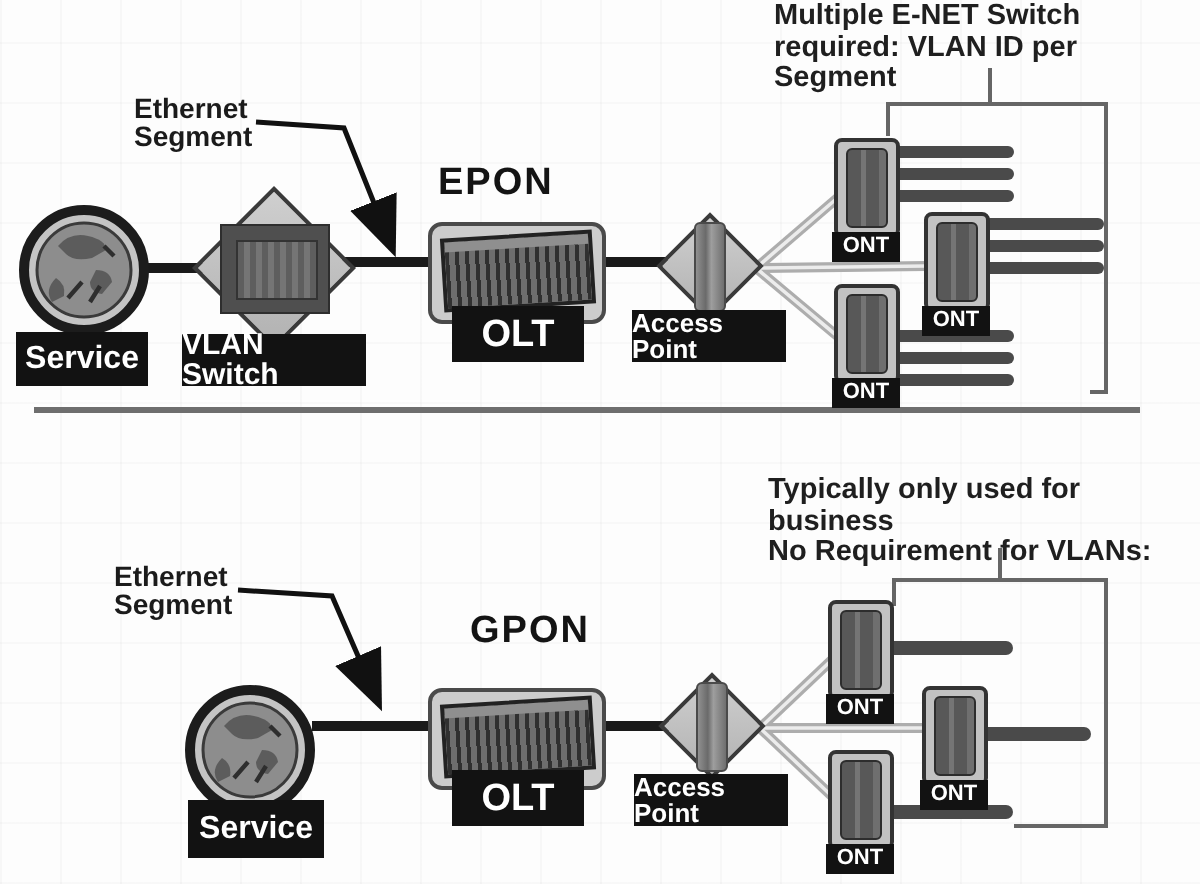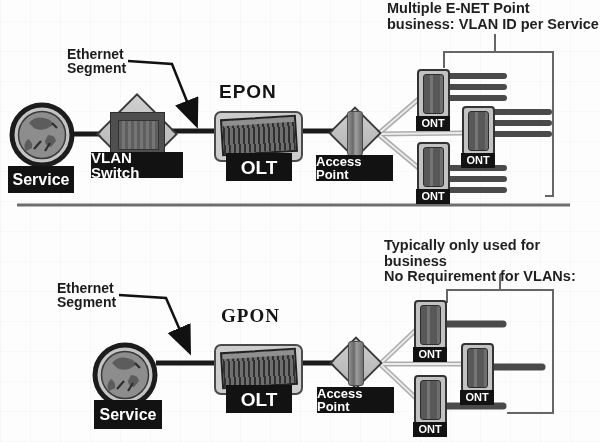--- a/index.html
+++ b/index.html
@@ -155,43 +155,43 @@
   </svg>
 
   <div class="title" style="left:219px;top:82px;">EPON</div>
 
   <div class="callout-text" style="left:67px;top:47px;">
     <div>Ethernet</div>
     <div>Segment</div>
   </div>
 
   <div class="annotation" style="left:387px;top:1px;">
-    <div>Multiple E-NET Point</div>
-    <div>business: VLAN ID per Service</div>
+    <div>Multiple E-NET Switch</div>
+    <div>required: VLAN ID per Segment</div>
   </div>
 
   <svg class="globe" style="left:8px;top:101px;" width="68" height="68" viewBox="0 0 68 68">
     <circle cx="12" cy="26" r="4" fill="#9a9a9a"></circle>
       <circle cx="58" cy="24" r="4" fill="#9a9a9a"></circle>
     <circle cx="10" cy="44" r="3.5" fill="#9a9a9a"></circle>
       <circle cx="60" cy="46" r="3.5" fill="#9a9a9a"></circle>
     <circle cx="34" cy="34" r="30" fill="#c4c4c4" stroke="#1c1c1c" stroke-width="5"></circle>
     <circle cx="34" cy="34" r="23.5" fill="#8d8d8d" stroke="#3a3a3a" stroke-width="1.5"></circle>
     <path d="M21 22 q6 -7 15 -5 t9 7 l-7 4 q-9 2 -13 -2 z" fill="#5c5c5c"></path>
     <path d="M40 34 q7 0 8 6 l-5 6 q-6 -1 -6 -6 z" fill="#5c5c5c"></path>
     <path d="M20 38 q5 3 4 9 l-6 3 q-4 -6 2 -12 z" fill="#5c5c5c"></path>
     <path d="M26 48 l7 -8 M37 50 l5 -8 M44 22 l5 5" stroke="#2e2e2e" stroke-width="2.2" fill="none"></path>
   </svg>
   <div class="black-label" style="left:8px;top:166px;width:66px;height:27px;font-size:16px;">Service</div>
 
   <div class="diamond" style="left:108px;top:105px;width:58px;height:58px;"></div>
   <div class="switch-device" style="left:110px;top:112px;width:55px;height:45px;">
       <div class="panel"></div>
     </div>
-  <div class="black-label" style="left:91px;top:152px;width:92px;height:26px;font-size:15px;">VLAN Switch</div>
+  <div class="black-label" style="left:91px;top:167px;width:92px;height:26px;font-size:15px;">VLAN Switch</div>
 
   <div class="oltbox" style="left:214px;top:111px;width:89px;height:51px;"></div>
   <div class="chassis" style="left:221px;top:117px;width:76px;height:37px;"></div>
   <div class="black-label" style="left:226px;top:153px;width:66px;height:28px;font-size:19px;">OLT</div>
 
   <div class="diamond" style="left:336px;top:114px;width:38px;height:38px;"></div>
   <div class="splitter" style="left:347px;top:111px;width:16px;height:45px;"></div>
   <div class="black-label" style="left:316px;top:155px;width:77px;height:26px;font-size:13px;">Access Point</div>
 
   <div class="ontbox" style="left:417px;top:69px;">
@@ -202,21 +202,21 @@
   <div class="ontbox" style="left:462px;top:106px;">
       <div class="inner"></div>
     </div>
   <div class="black-label ont-label" style="left:461px;top:153px;width:34px;height:15px;">ONT</div>
 
   <div class="ontbox" style="left:417px;top:142px;">
       <div class="inner"></div>
     </div>
   <div class="black-label ont-label" style="left:416px;top:189px;width:34px;height:15px;">ONT</div>
 
-  <div class="title" style="left:221px;top:306px;font-family:Liberation Serif, serif;">GPON</div>
+  <div class="title" style="left:235px;top:306px;">GPON</div>
 
   <div class="callout-text" style="left:57px;top:281px;">
     <div>Ethernet</div>
     <div>Segment</div>
   </div>
 
   <div class="annotation" style="left:384px;top:238px;">
     <div>Typically only used for business</div>
     <div>No Requirement for VLANs:</div>
   </div>

